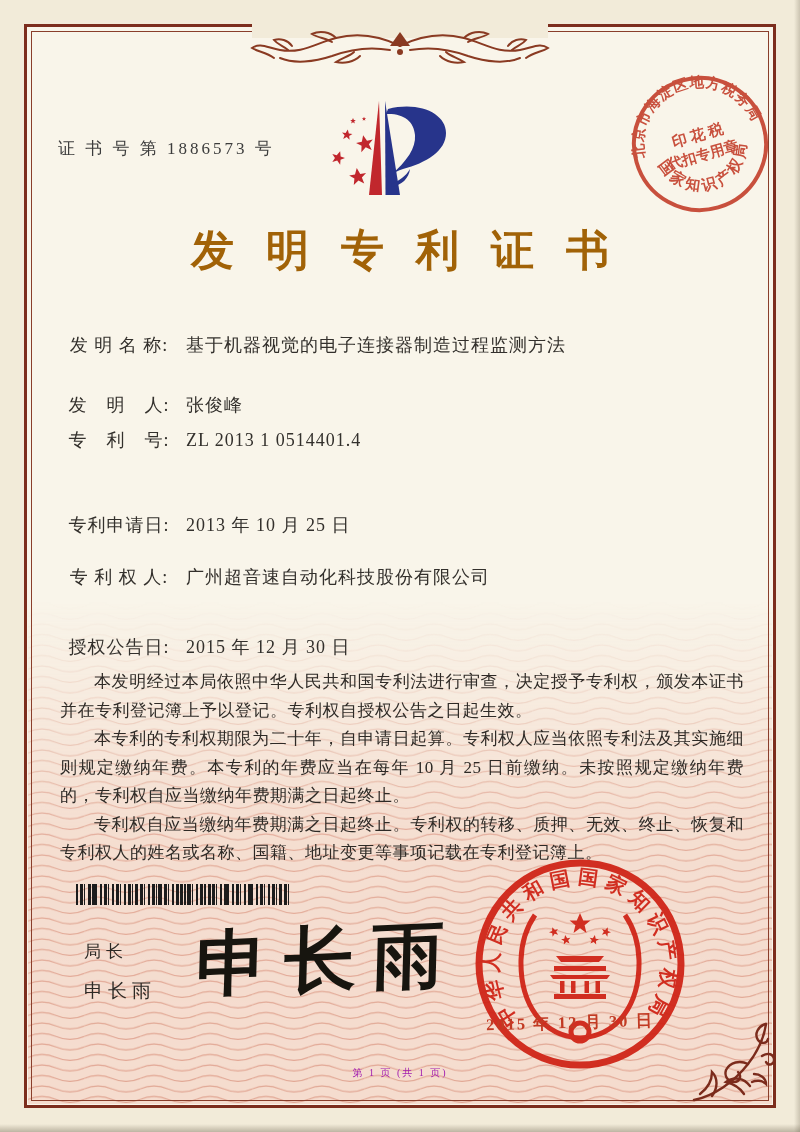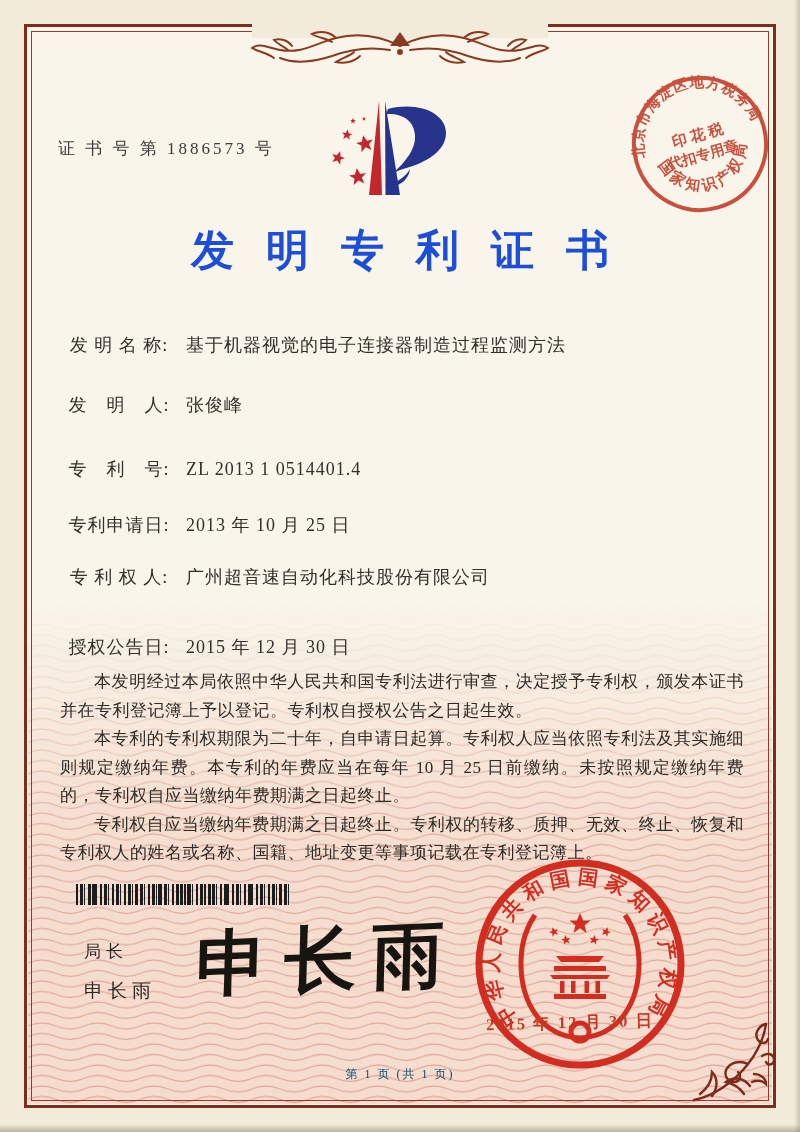--- a/index.html
+++ b/index.html
@@ -16,27 +16,27 @@
   .ornament-top{position:absolute;left:240px;top:22px;width:320px;height:52px;z-index:8;}
   .ornament-corner{position:absolute;left:688px;top:1016px;width:88px;height:92px;z-index:8;}
   .waves{position:absolute;left:28px;top:600px;width:744px;height:504px;z-index:1;}
   .content{position:absolute;inset:0;z-index:3;}
 
   .cert-no{position:absolute;left:58px;top:98px;font-size:17px;letter-spacing:3px;color:#3c3c3c;margin-top:39px;}
   .logo{position:absolute;left:322px;top:88px;width:158px;height:130px;}
   .seal-tax{position:absolute;left:622px;top:66px;width:156px;height:156px;opacity:.88;}
   .title{
     position:absolute;left:0;top:222px;width:100%;text-align:center;
-    font-size:43px;font-weight:bold;letter-spacing:32px;text-indent:32px;color:#1d4ed8;
+    font-size:43px;font-weight:bold;letter-spacing:32px;text-indent:32px;color:#a16207;
   }
   .fields{position:absolute;left:60px;top:0;right:70px;}
   .field{position:absolute;left:0;font-size:18px;letter-spacing:1px;white-space:nowrap;color:#33302c;text-align:center;}
   .field .flabel{display:inline-block;min-width:118px;}
   .field .fvalue{margin-left:8px;}
-  .f0{top:333px}.f1{top:393px}.f2{top:457px}.f3{top:513px}.f4{top:565px}.f5{top:635px}
+  .f0{top:333px}.f1{top:393px}.f2{top:428px}.f3{top:513px}.f4{top:565px}.f5{top:635px}
 
   .body-text{position:absolute;left:60px;right:56px;top:668px;font-size:17px;line-height:28.5px;
     text-align:justify;color:#2e2a26;letter-spacing:.5px;}
   .body-text p{margin:0;text-indent:2em;}
 
   .barcode{position:absolute;left:76px;top:884px;width:214px;height:21px;z-index:3;
     background:
       repeating-linear-gradient(90deg,#1c1c1c 0 2px,transparent 2px 4px,#1c1c1c 4px 7px,transparent 7px 8px,#1c1c1c 8px 9px,transparent 9px 12px),
       repeating-linear-gradient(90deg,transparent 0 13px,#1c1c1c 13px 15px,transparent 15px 19px,#1c1c1c 19px 20px,transparent 20px 23px);
   }
@@ -44,22 +44,22 @@
   .director-name{position:absolute;left:84px;top:978px;font-size:19px;letter-spacing:5px;color:#2c2925;}
   .signature{
     position:absolute;left:196px;top:912px;font-size:72px;letter-spacing:16px;color:#17150f;
     transform:rotate(-2.5deg) skewX(-4deg);font-weight:600;z-index:4;
   }
   .seal-cnipa{position:absolute;left:468px;top:852px;width:224px;height:224px;opacity:.92;z-index:3;}
   .issue-date{
     position:absolute;left:486px;top:1012px;font-size:16.5px;font-weight:bold;letter-spacing:2px;
     color:#c23a23;transform:rotate(-1.5deg);z-index:4;white-space:nowrap;
   }
-  .footer{position:absolute;left:0;width:100%;top:1066px;text-align:center;font-size:12px;
-    letter-spacing:2px;color:#0c4a6e;z-index:3;}
+  .footer{position:absolute;left:0;width:100%;top:1066px;text-align:center;font-size:10px;
+    letter-spacing:2px;color:#a21caf;z-index:3;}
   .scan-edge-b{position:absolute;left:0;right:0;bottom:0;height:8px;z-index:9;
     background:linear-gradient(rgba(0,0,0,0),rgba(90,80,60,.35));}
   .scan-edge-r{position:absolute;top:0;bottom:0;right:0;width:6px;z-index:9;
     background:linear-gradient(90deg,rgba(0,0,0,0),rgba(90,80,60,.25));}
 </style>
 </head>
 <body>
 
 <div class="page">
 

